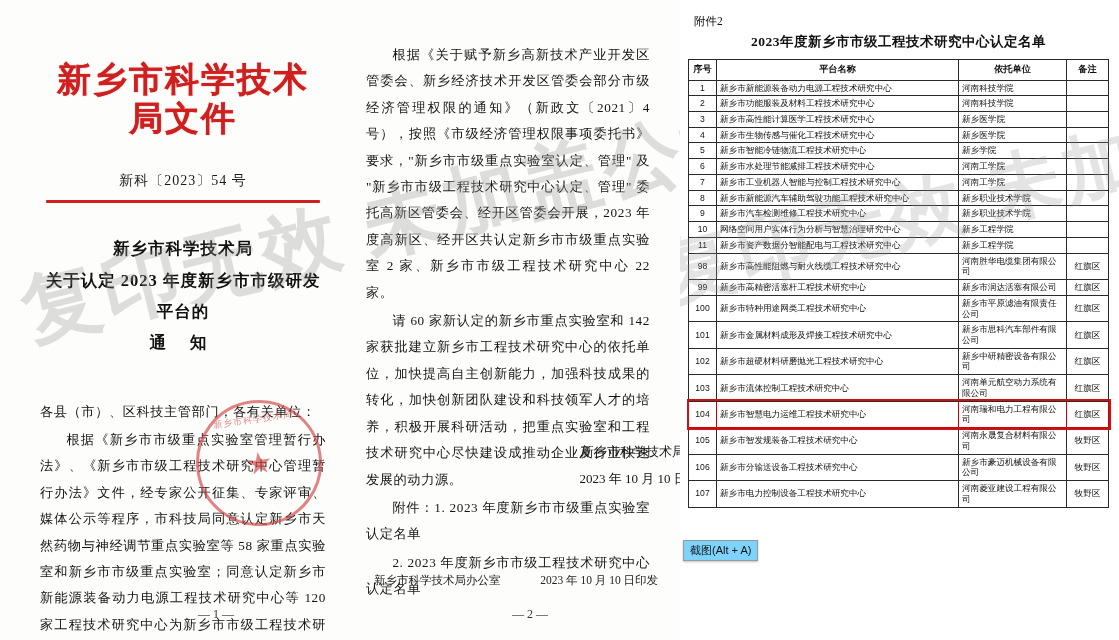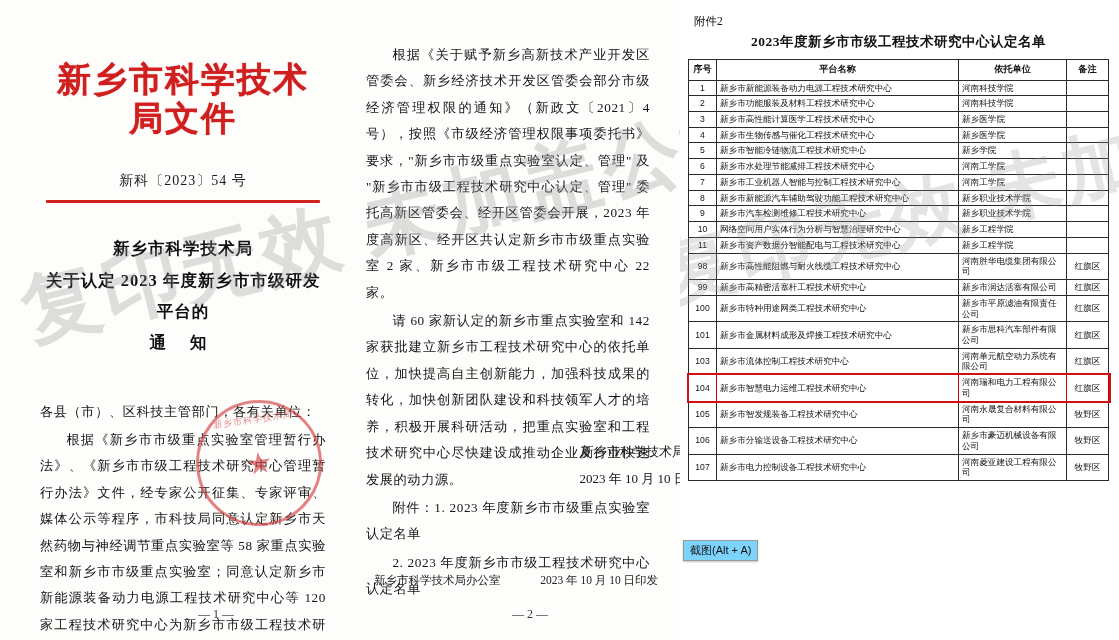--- a/index.html
+++ b/index.html
@@ -287,20 +287,26 @@
             <td>新乡市平原滤油有限责任公司</td>
             <td class="c">红旗区</td>
           </tr>
           <tr>
             <td class="c">101</td>
             <td>新乡市金属材料成形及焊接工程技术研究中心</td>
             <td>新乡市思科汽车部件有限公司</td>
             <td class="c">红旗区</td>
           </tr>
           <tr>
+            <td class="c">102</td>
+            <td>新乡市超硬材料研磨抛光工程技术研究中心</td>
+            <td>新乡中研精密设备有限公司</td>
+            <td class="c">红旗区</td>
+          </tr>
+          <tr>
             <td class="c">103</td>
             <td>新乡市流体控制工程技术研究中心</td>
             <td>河南单元航空动力系统有限公司</td>
             <td class="c">红旗区</td>
           </tr>
           <tr class="highlight">
             <td class="c">104</td>
             <td>新乡市智慧电力运维工程技术研究中心</td>
             <td>河南瑞和电力工程有限公司</td>
             <td class="c">红旗区</td>

